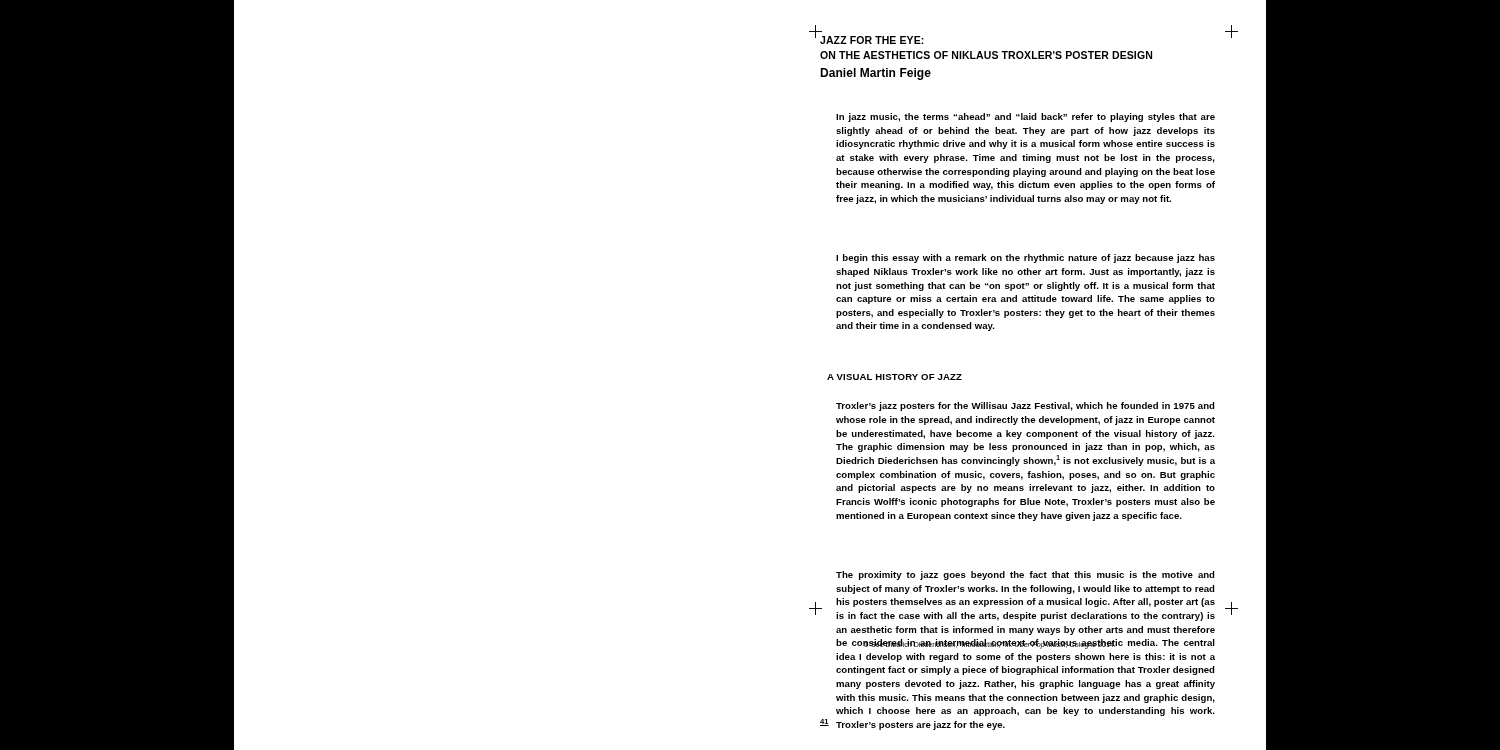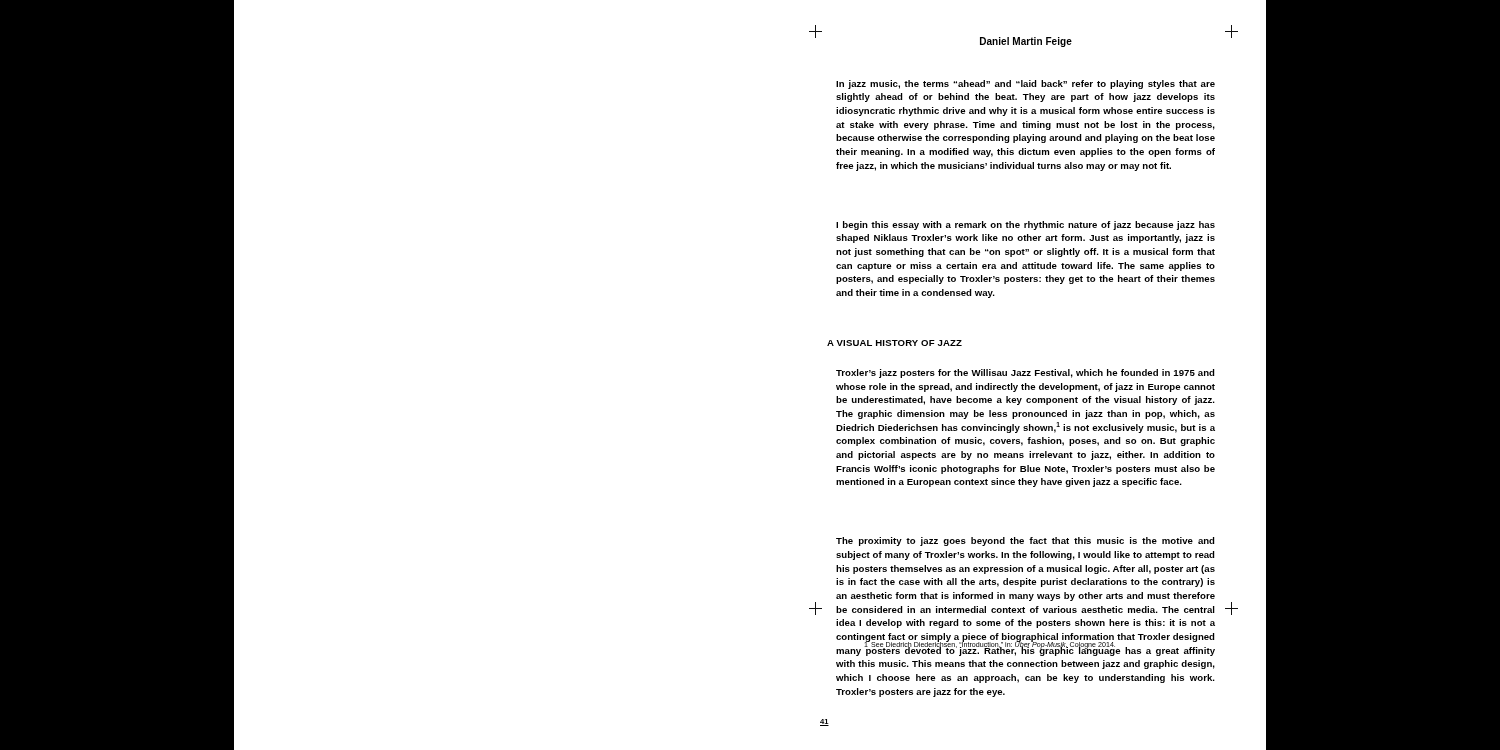--- a/index.html
+++ b/index.html
@@ -59,26 +59,25 @@
   }
   .title {
     font-size: 10.5px;
     font-weight: bold;
     line-height: 15.2px;
     letter-spacing: 0.1px;
     color: #000;
     margin: 0;
   }
   .author {
-    font-size: 10px;
+    font-size: 12px;
     font-weight: bold;
     color: #000;
     margin: 3px 0 0 0;
     letter-spacing: 0.05px;
-    text-align: center;
   }
   p.body {
     font-size: 9.6px;
     font-weight: bold;
     line-height: 13.65px;
     color: #000;
     margin: 16px;
     text-align: justify;
     letter-spacing: 0.02px;
   }
@@ -130,20 +129,24 @@
 
 <div class="spread">
   <div class="page"></div>
 
   <div class="crop crop-tl"></div>
   <div class="crop crop-tr"></div>
   <div class="crop crop-bl"></div>
   <div class="crop crop-br"></div>
 
   <div class="text-col">
+    <div class="title">
+      <div>JAZZ FOR THE EYE:</div>
+      <div>ON THE AESTHETICS OF NIKLAUS TROXLER'S POSTER DESIGN</div>
+    </div>
     <div class="author">Daniel Martin Feige</div>
 
     <div class="gap"></div>
 
     <p class="body">In jazz music, the terms “ahead” and “laid back” refer to playing styles that are slightly ahead of or behind the beat. They are part of how jazz develops its idiosyncratic rhythmic drive and why it is a musical form whose entire success is at stake with every phrase. Time and timing must not be lost in the process, because otherwise the corresponding playing around and playing on the beat lose their meaning. In a modified way, this dictum even applies to the open forms of free jazz, in which the musicians’ individual turns also may or may not fit.</p>
     <div class="gap"></div>
     <p class="body">I begin this essay with a remark on the rhythmic nature of jazz because jazz has shaped Niklaus Troxler’s work like no other art form. Just as importantly, jazz is not just something that can be “on spot” or slightly off. It is a musical form that can capture or miss a certain era and attitude toward life. The same applies to posters, and especially to Troxler’s posters: they get to the heart of their themes and their time in a condensed way.</p>
     <div class="gap"></div>
 
     <div class="section-head">A VISUAL HISTORY OF JAZZ</div>

